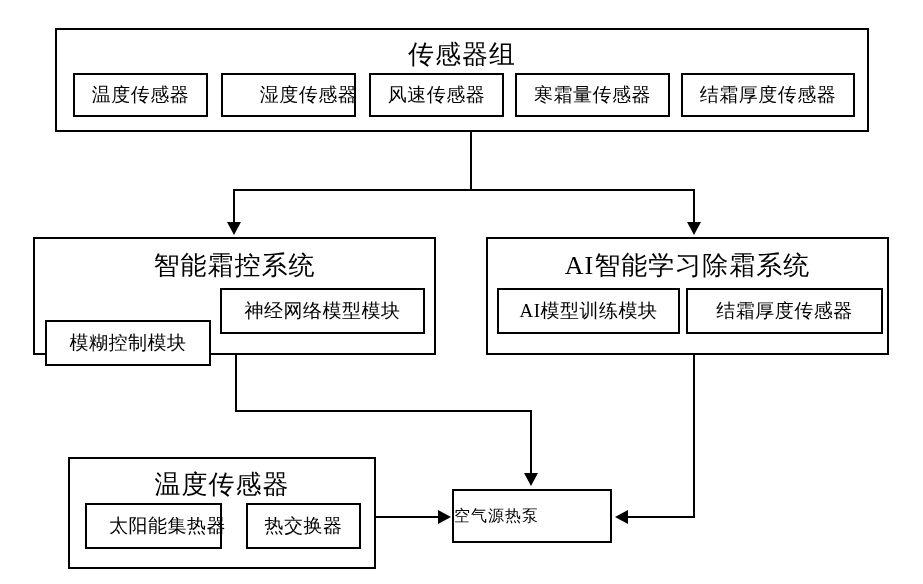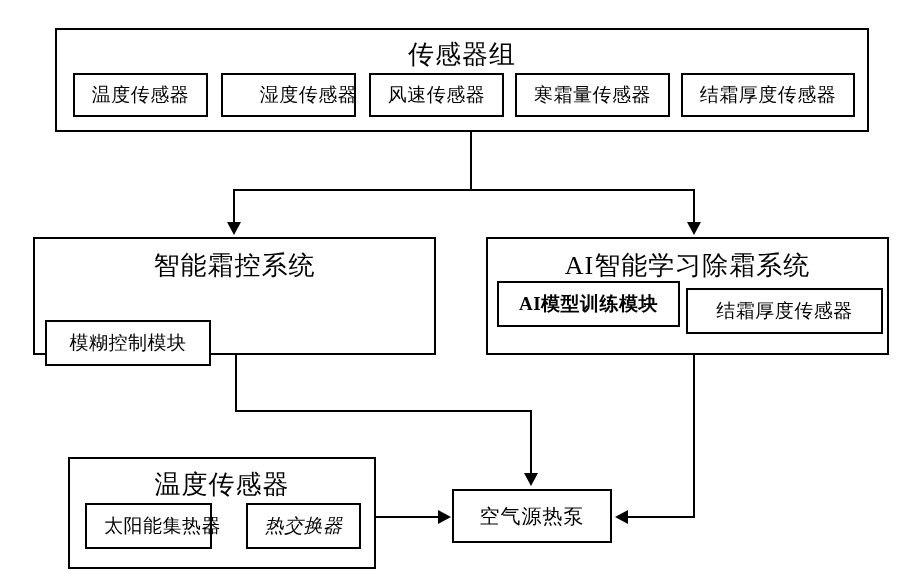--- a/index.html
+++ b/index.html
@@ -48,22 +48,22 @@
     letter-spacing: 0.5px;
     white-space: nowrap;
   }
   .plain-box {
     position: absolute;
     border: 2px solid #000000;
     background: #ffffff;
     box-sizing: border-box;
     display: flex;
     align-items: center;
-    justify-content: center;
-    font-size: 20px;
+    justify-content: flex-start;
+    font-size: 16px;
     letter-spacing: 1px;
     white-space: nowrap;
   }
 
   
   .hline {
     position: absolute;
     height: 0;
     border-top: 2px solid #000000;
   }
@@ -127,47 +127,50 @@
   <div class="arrow-down" style="left:227px; top:222px;"></div>
   <div class="vline" style="left:693px; top:189px; height:34px;"></div>
   <div class="arrow-down" style="left:687px; top:222px;"></div>
 
   <div class="group-box" style="left:33px; top:237px; width:403px; height:118px;">
     <div class="group-title" style="top:14px;font-family:Liberation Serif, serif;">智能霜控系统</div>
   </div>
   <div class="leaf-box" style="left:45px; top:288px; width:166px; height:46px;margin-top:32px;">
     <span>模糊控制模块</span>
   </div>
+  <div class="leaf-box" style="left:220px; top:288px; width:205px; height:46px;">
+    <span>神经网络模型模块</span>
+  </div>
 
   <div class="group-box" style="left:486px; top:237px; width:403px; height:118px;">
     <div class="group-title" style="top:14px;">AI智能学习除霜系统</div>
   </div>
-  <div class="leaf-box" style="left:497px; top:281px; width:183px; height:46px;font-weight:bold;">
+  <div class="leaf-box" style="left:497px; top:288px; width:183px; height:46px;">
     <span>AI模型训练模块</span>
   </div>
   <div class="leaf-box" style="left:686px; top:288px; width:197px; height:46px;">
     <span>结霜厚度传感器</span>
   </div>
 
   <div class="vline" style="left:235px; top:355px; height:56px;"></div>
   <div class="hline" style="left:235px; top:410px; width:297px;"></div>
   <div class="vline" style="left:530px; top:410px; height:64px;"></div>
   <div class="arrow-down" style="left:524px; top:473px;"></div>
 
   <div class="vline" style="left:693px; top:355px; height:162px;"></div>
   <div class="hline" style="left:628px; top:516px; width:67px;"></div>
   <div class="arrow-left" style="left:615px; top:510px;"></div>
 
   <div class="group-box" style="left:68px; top:457px; width:308px; height:112px;">
     <div class="group-title" style="top:13px;">温度传感器</div>
   </div>
-  <div class="leaf-box" style="left:85px; top:503px; width:127px; height:46px;padding-left:28px;">
+  <div class="leaf-box" style="left:85px; top:503px; width:137px; height:46px;padding-left:28px;">
     <span>太阳能集热器</span>
   </div>
-  <div class="leaf-box" style="left:246px; top:503px; width:115px; height:46px;font-style:italic;">
+  <div class="leaf-box" style="left:246px; top:503px; width:115px; height:46px;">
     <span>热交换器</span>
   </div>
 
   <div class="hline" style="left:376px; top:516px; width:63px;"></div>
   <div class="arrow-right" style="left:438px; top:510px;"></div>
 
   <div class="plain-box" style="left:452px; top:489px; width:160px; height:54px;">
     <span>空气源热泵</span>
   </div>
 

